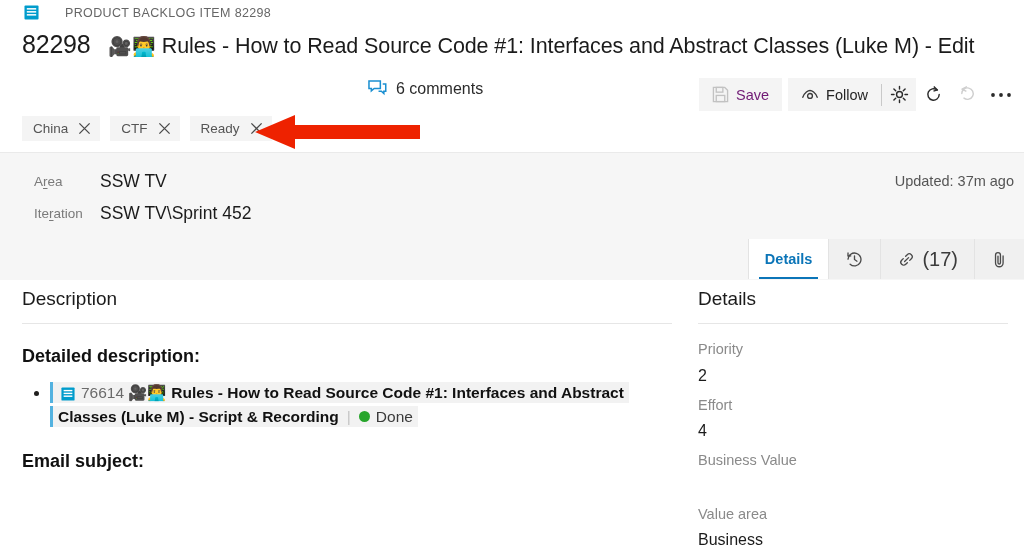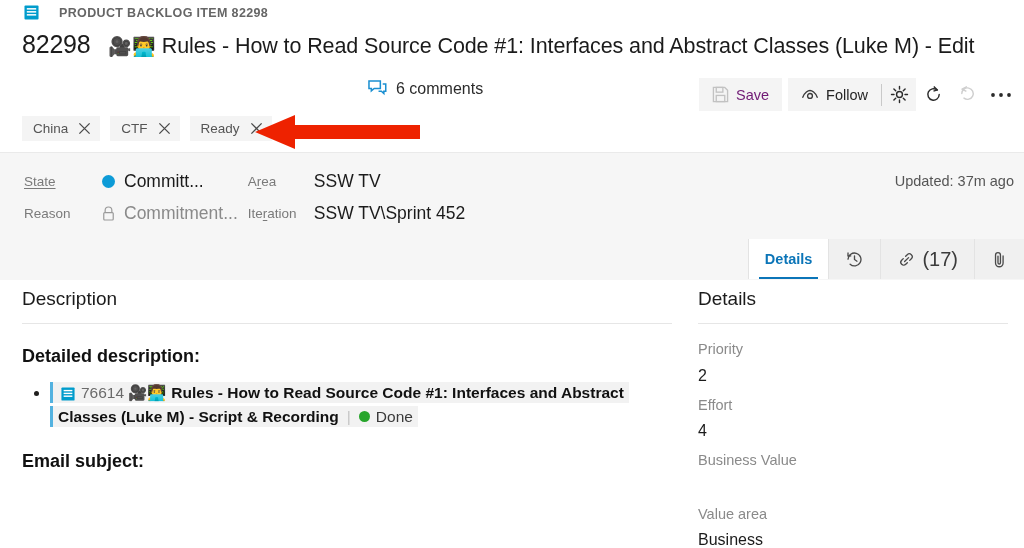--- a/index.html
+++ b/index.html
@@ -20,21 +20,21 @@
   .accent-bar {
     position: absolute; left: 0; top: 0; width: 8px; height: 152px;
     background: #0d9bd7;
   }
 
   
   .header { position: absolute; left: 0; top: 0; width: 1024px; height: 152px; background:#fff; }
 
   .wit-type-row {
     position: absolute; left: 24px; top: 5px;
-    display: flex; align-items: center; gap: 20px; font-weight: bold;
+    display: flex; align-items: center; gap: 26px;
   }
   .wit-type-icon {
     width: 15px; height: 15px; display: block;
   }
   .wit-type-label {
     font-size: 12.5px; letter-spacing: .35px; color: #666; text-transform: uppercase;
     white-space: nowrap;
   }
 
   .title-row {
@@ -314,41 +314,20 @@
     <div class="red-arrow">
       <svg width="165" height="36" viewBox="0 0 165 36">
         <path d="M0 18 L40 1 L40 11 L165 11 L165 25 L40 25 L40 35 Z" fill="#ee2200"></path>
       </svg>
     </div>
   </div>
 
   <div class="meta-band">
     <div class="meta-grid">
 
-      <div class="meta-col">
-        <div class="meta-pair">
-          <span class="meta-label"><u>State</u></span>
-          <span class="meta-value">
-            <span class="state-dot"></span>
-            <span>Committ...</span>
-          </span>
-        </div>
-        <div class="meta-pair">
-          <span class="meta-label">Reason</span>
-          <span class="meta-value muted">
-            <span class="lock-icon">
-              <svg width="13" height="15" viewBox="0 0 14 16">
-                <path d="M3.4 7V4.6a3.6 3.6 0 0 1 7.2 0V7" fill="none" stroke="#9a9a9a" stroke-width="1.3"></path>
-                <rect x="1.9" y="7" width="10.2" height="8" rx="1" fill="none" stroke="#9a9a9a" stroke-width="1.3"></rect>
-              </svg>
-            </span>
-            <span>Commitment...</span>
-          </span>
-        </div>
-      </div>
 
       <div class="meta-col second">
         <div class="meta-pair">
           <span class="meta-label">A<u>r</u>ea</span>
           <span class="meta-value">SSW TV</span>
         </div>
         <div class="meta-pair">
           <span class="meta-label">Ite<u>r</u>ation</span>
           <span class="meta-value">SSW TV\Sprint 452</span>
         </div>

